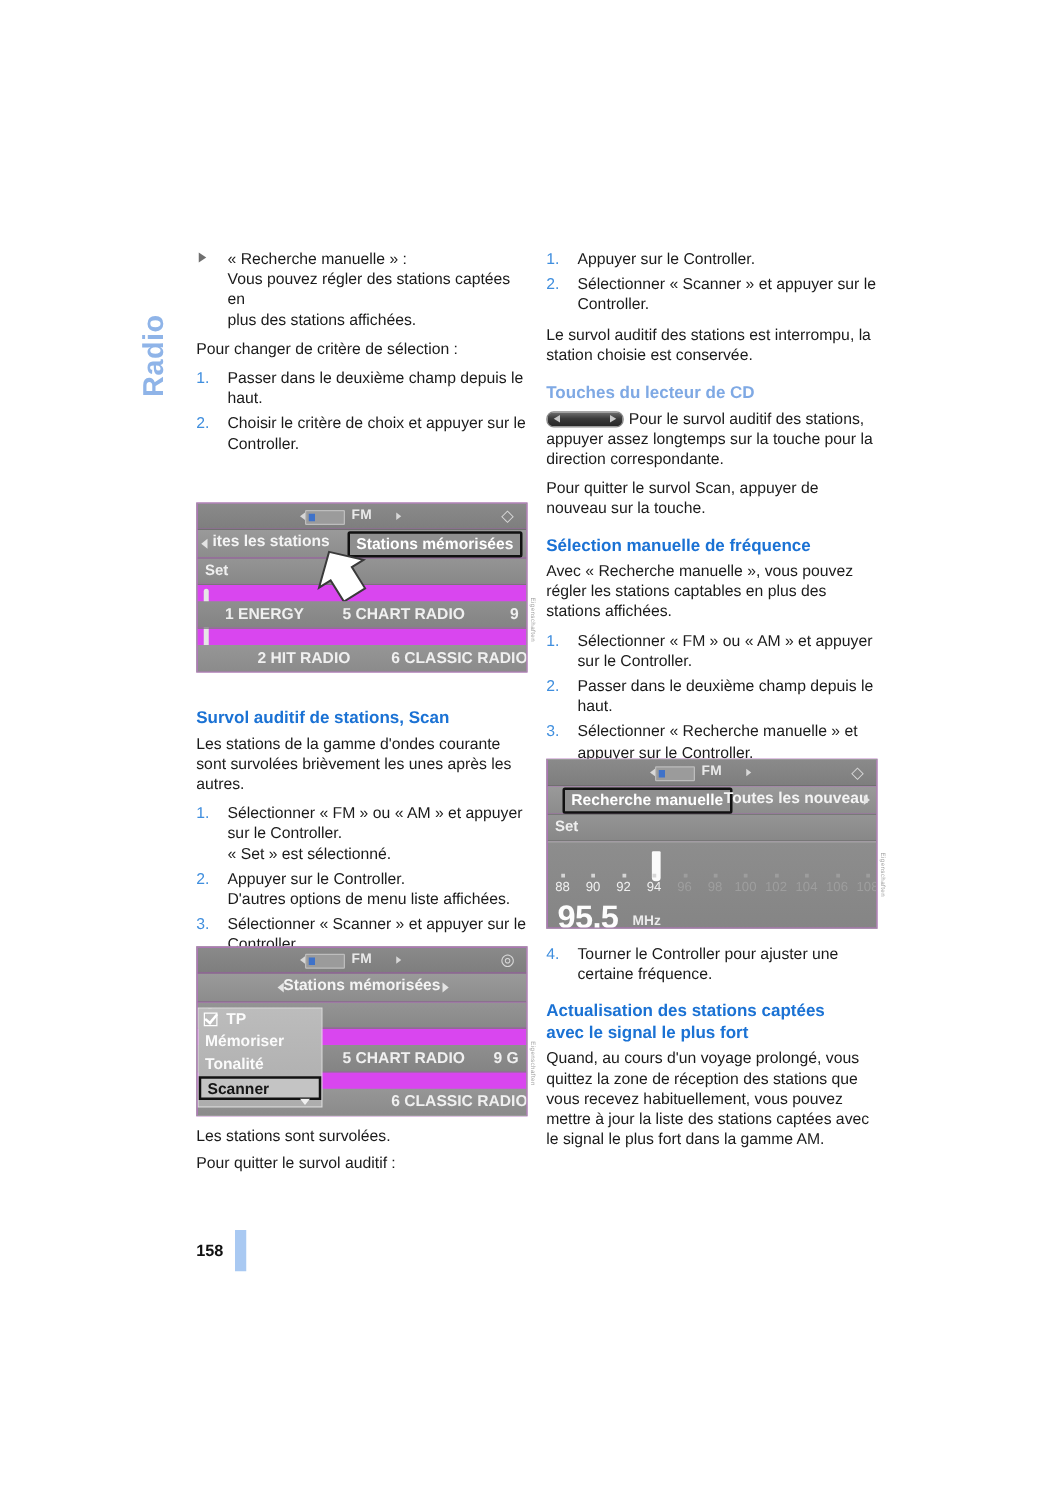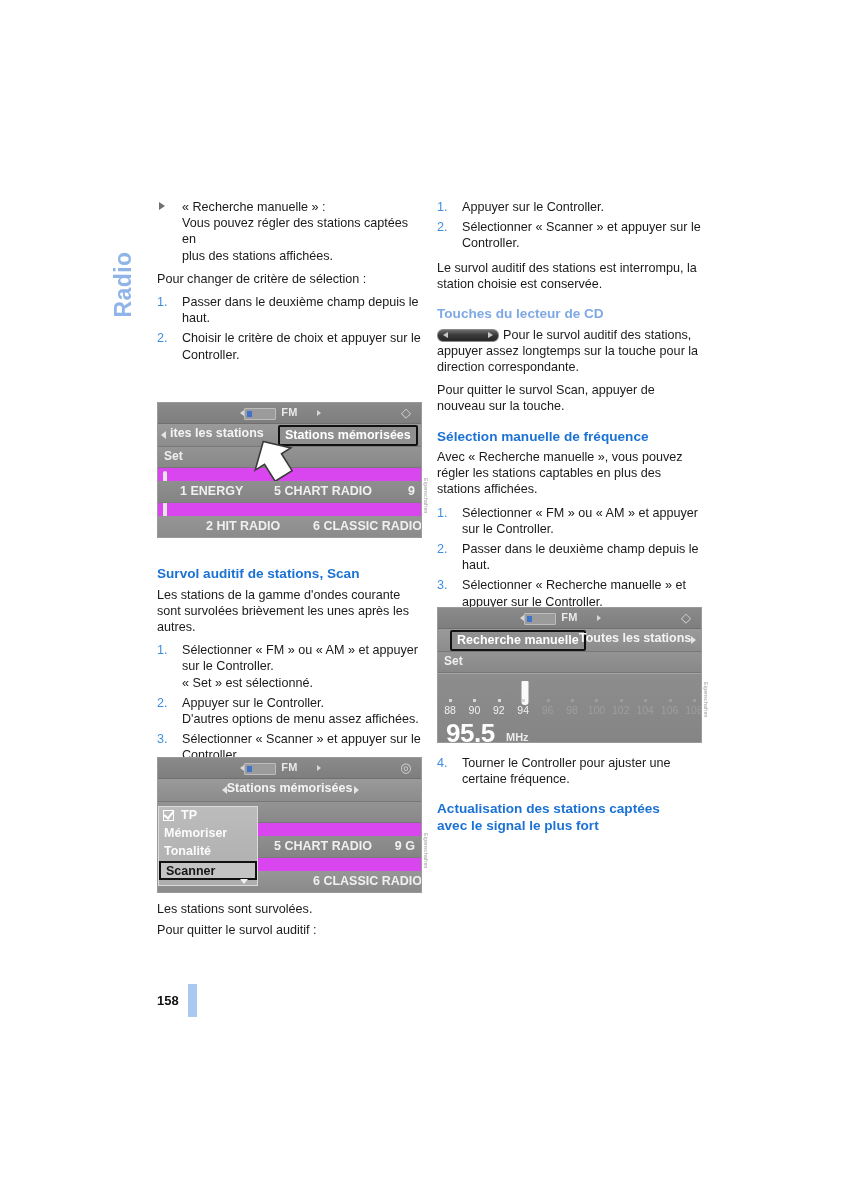--- a/index.html
+++ b/index.html
@@ -499,21 +499,21 @@
     <p class="para tight">Les stations de la gamme d'ondes courante sont survolées brièvement les unes après les autres.</p>
     <ol class="steps">
       <li>
         <span class="num">1.</span>
         <span>Sélectionner « FM » ou « AM » et appuyer sur le Controller.</span><br>
         <span>« Set » est sélectionné.</span>
       </li>
       <li>
         <span class="num">2.</span>
         <span>Appuyer sur le Controller.</span><br>
-        <span>D'autres options de menu assez affichées.</span>
+        <span>D'autres options de menu liste affichées.</span>
       </li>
       <li>
         <span class="num">3.</span>
         <span>Sélectionner « Scanner » et appuyer sur le Controller.</span>
       </li>
     </ol>
   </div>
 
   <div class="fig" style="left:157px; top:757px; width:265px; height:136px;">
     <div class="statusbar">
@@ -617,21 +617,21 @@
       <div class="arrow-l"></div>
       <div class="cdchip">
           <i></i>
         </div>
       <div class="band">FM</div>
       <div class="arrow-r"></div>
       <div class="gps">◇</div>
     </div>
     <div class="tabrow">
       <div class="sel" style="left:12px;">Recherche manuelle</div>
-      <div class="t" style="left:141px;">Toutes les stations</div>
+      <div class="t" style="left:141px;">Toutes les nouveau</div>
       <div class="rightarrow"></div>
     </div>
     <div class="setrow">
       <div class="set">Set</div>
     </div>
     <div class="freqarea">
       <div class="topline" style="top:0px;"></div>
 
       <div class="freq-needle" style="left:87px;"></div>
       <div class="freq-value">95.5</div>
@@ -666,20 +666,21 @@
     <ol class="steps">
       <li>
         <span class="num">4.</span>
         <span>Tourner le Controller pour ajuster une certaine fréquence.</span>
       </li>
     </ol>
     <h2 class="sect" style="margin-bottom:4px;">
       <span>Actualisation des stations captées</span><br>
       <span>avec le signal le plus fort</span>
     </h2>
+    <p class="para">Quand, au cours d'un voyage prolongé, vous quittez la zone de réception des stations que vous recevez habituellement, vous pouvez mettre à jour la liste des stations captées avec le signal le plus fort dans la gamme AM.</p>
   </div>
 
   <div class="footer">
     <div class="pageno">158</div>
     <div class="bar"></div>
   </div>
 
 </div>
 
 </body></html>

